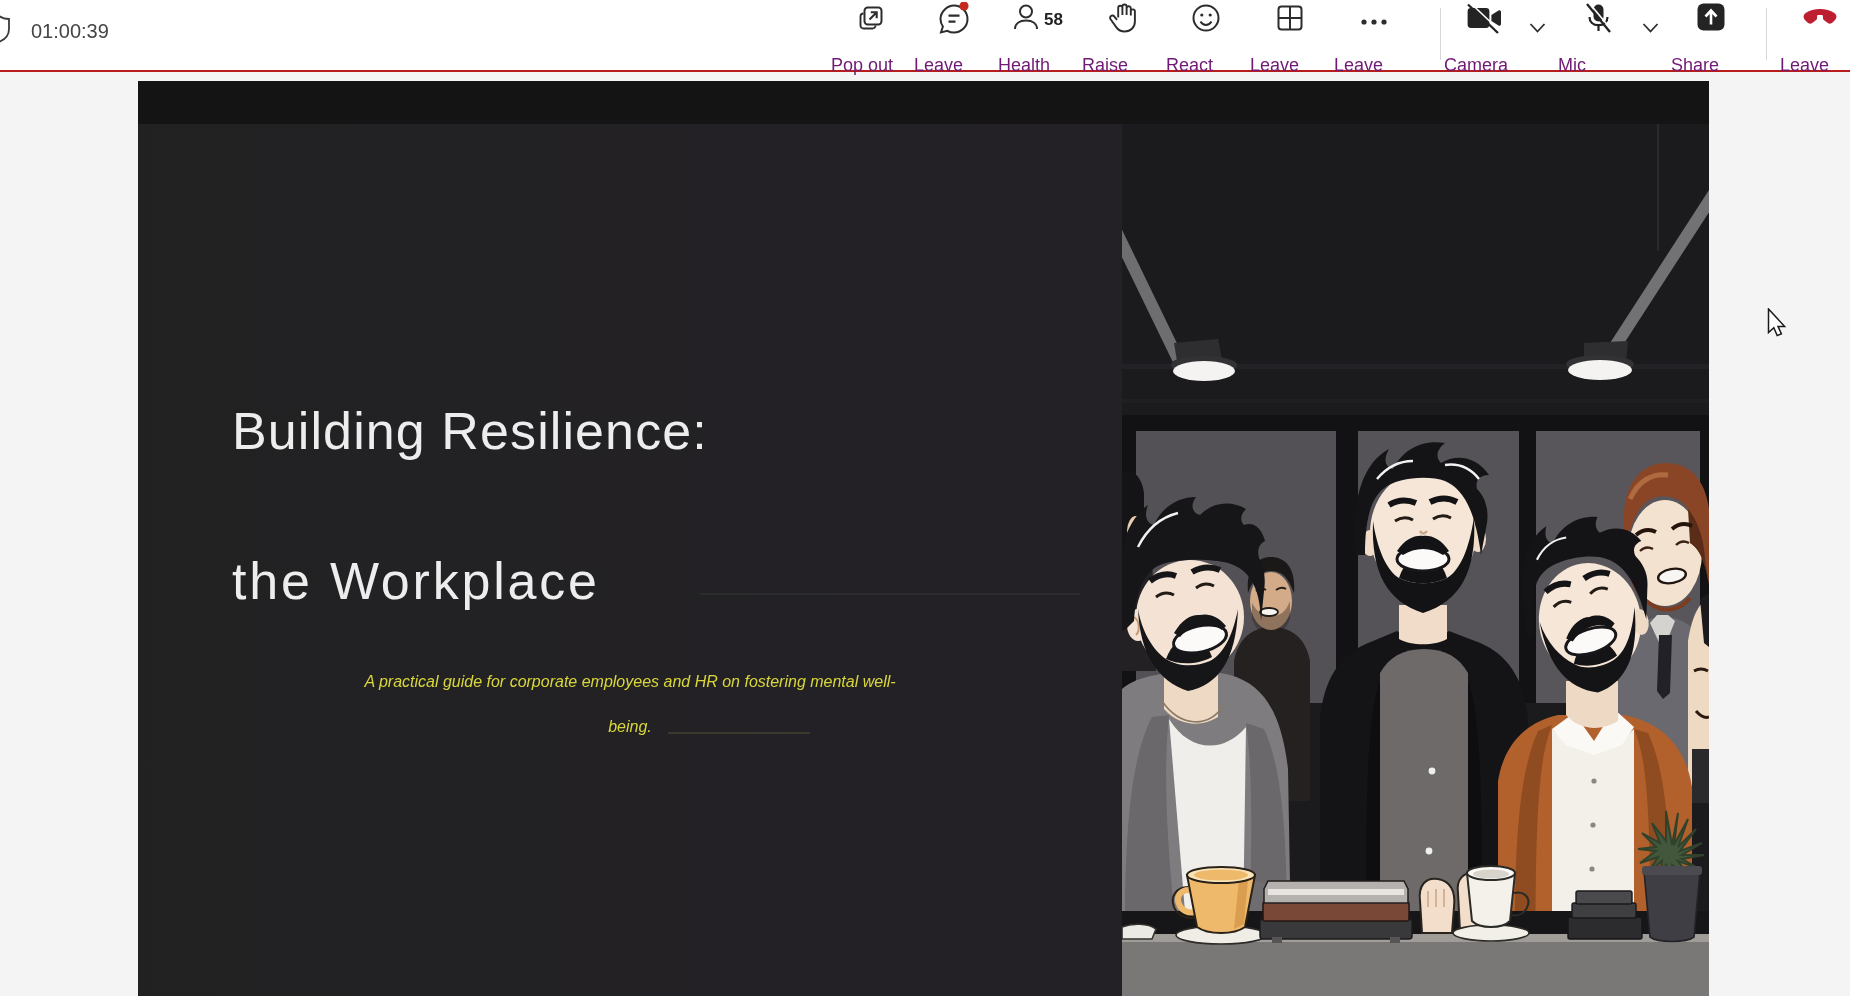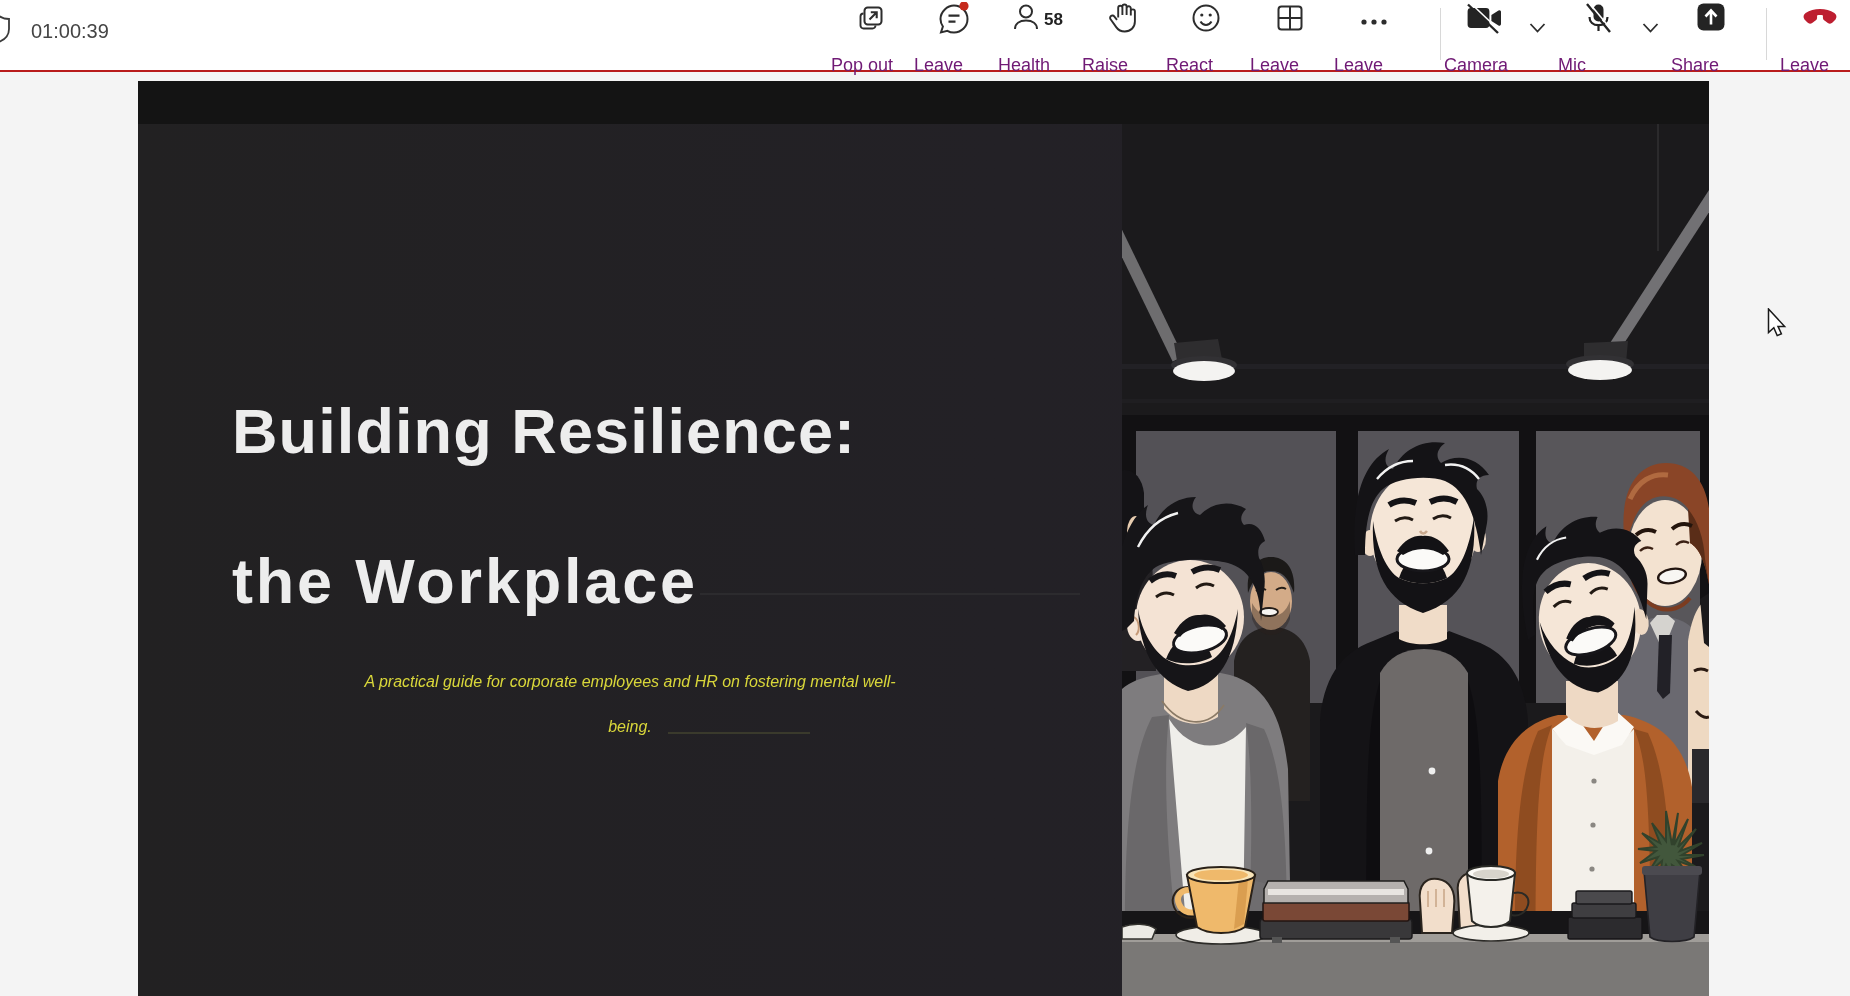--- a/index.html
+++ b/index.html
@@ -10,22 +10,22 @@
   .tbtn { position:absolute; top:0; height:70px; text-align:left; }
   .tbtn .ic { position:absolute; top:2px; left:50%; transform:translateX(-50%); }
   .tbtn .lb { position:absolute; top:55px; width:100%; font-size:18px; color:#701a75; white-space:nowrap; }
   .sep { position:absolute; top:8px; width:1px; height:52px; background:#d8d8d8; }
   #timer { position:absolute; left:31px; top:20px; font-size:20px; color:#454545; }
   #shield { position:absolute; left:-13px; top:14px; }
   #stage { position:absolute; left:0; top:72px; width:1850px; height:924px; background:#f4f4f4; }
   #slide { position:absolute; left:138px; top:9px; width:1571px; height:915px;
     background:linear-gradient(90deg,#222122 0%, #232126 55%, #232027 100%); overflow:hidden; }
   #strip { position:absolute; left:0; top:0; width:1571px; height:43px; background:#141414; }
-  #title { position:absolute; left:94px; top:313px; width:900px; font-weight:bold;
-    font-size:63px; line-height:75px; color:#ededed; letter-spacing:0px; }
+  #title { position:absolute; left:94px; top:313px; width:900px; font-weight:normal;
+    font-size:52px; line-height:75px; color:#ededed; letter-spacing:0px; }
   #subtitle { position:absolute; left:92px; top:578px; width:800px; text-align:center;
     font-style:italic; font-size:16px; line-height:45px; color:#d9d73a; }
   #rule1 { position:absolute; left:562px; top:512px; width:380px; height:2px; background:#2c2b2e; }
   #rule2 { position:absolute; left:530px; top:651px; width:142px; height:2px; background:#3a3a2c; }
   #illus { position:absolute; left:984px; top:0; width:587px; height:915px; }
   #cursor { position:absolute; left:1767px; top:236px; z-index:6; }
 </style>
 </head>
 <body>
 <div id="topbar">

